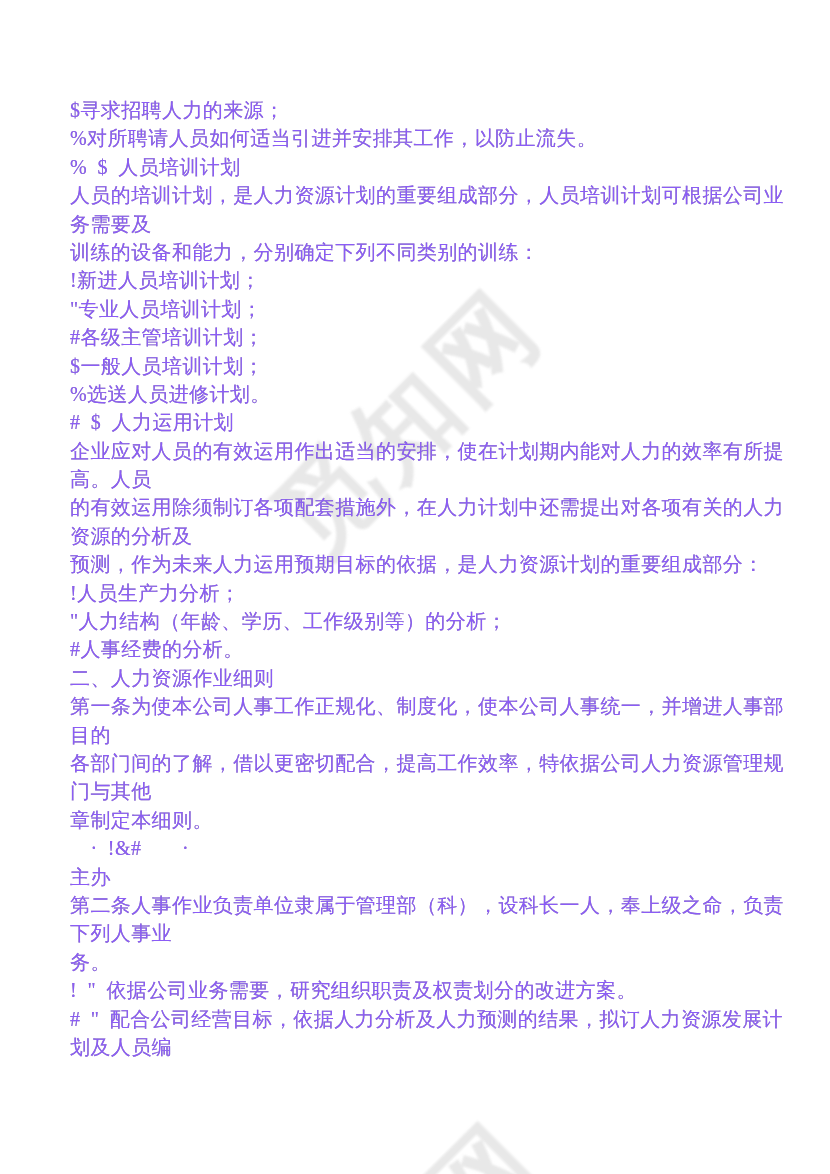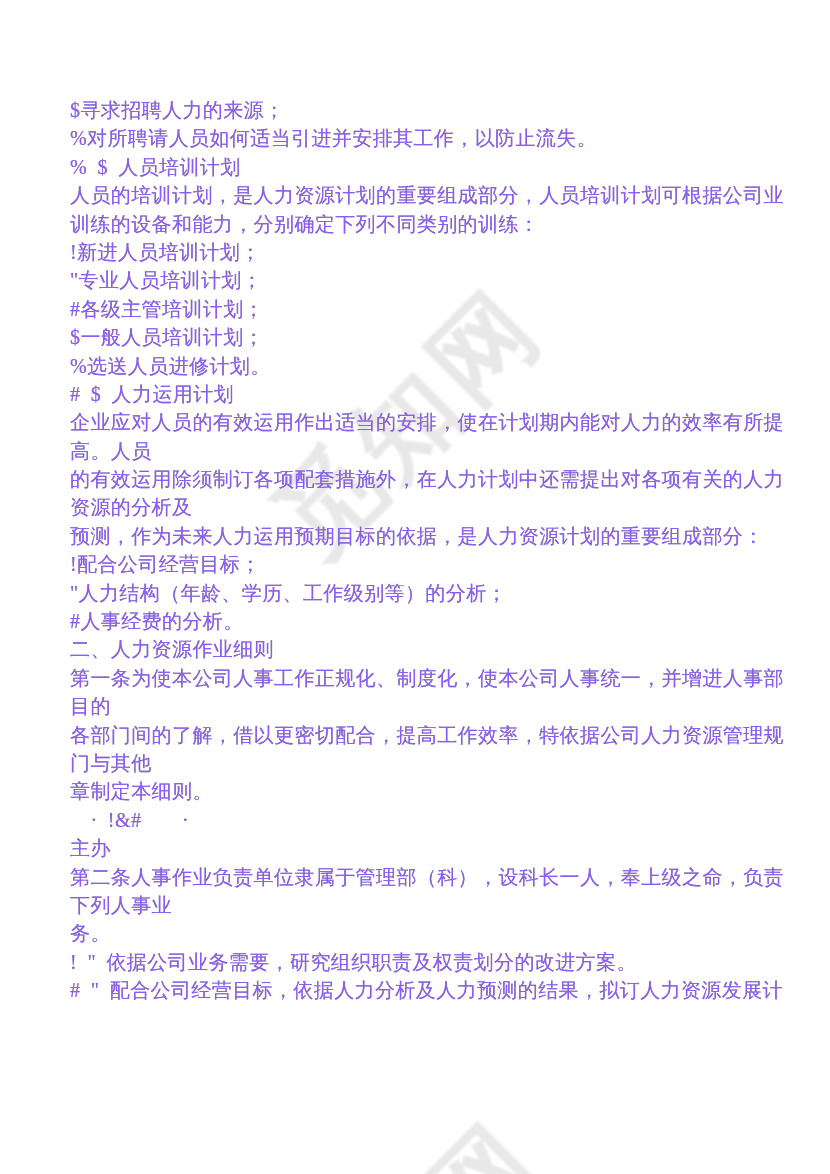--- a/index.html
+++ b/index.html
@@ -58,42 +58,44 @@
 <body>
 
 <div class="page">
   <div class="watermark wm-center">觅知网</div>
   <div class="watermark wm-bottom">觅知网</div>
   <div class="content">
       <div class="line">$寻求招聘人力的来源；</div>
       <div class="line">%对所聘请人员如何适当引进并安排其工作，以防止流失。</div>
       <div class="line">% $ 人员培训计划</div>
       <div class="line">人员的培训计划，是人力资源计划的重要组成部分，人员培训计划可根据公司业</div>
+      <div class="line">务需要及</div>
       <div class="line">训练的设备和能力，分别确定下列不同类别的训练：</div>
       <div class="line">!新进人员培训计划；</div>
       <div class="line">"专业人员培训计划；</div>
       <div class="line">#各级主管培训计划；</div>
       <div class="line">$一般人员培训计划；</div>
       <div class="line">%选送人员进修计划。</div>
       <div class="line"># $ 人力运用计划</div>
       <div class="line">企业应对人员的有效运用作出适当的安排，使在计划期内能对人力的效率有所提</div>
       <div class="line">高。人员</div>
       <div class="line">的有效运用除须制订各项配套措施外，在人力计划中还需提出对各项有关的人力</div>
       <div class="line">资源的分析及</div>
       <div class="line">预测，作为未来人力运用预期目标的依据，是人力资源计划的重要组成部分：</div>
-      <div class="line">!配合公司经营目标；</div>
+      <div class="line">!人员生产力分析；</div>
       <div class="line">"人力结构（年龄、学历、工作级别等）的分析；</div>
       <div class="line">#人事经费的分析。</div>
       <div class="line">二、人力资源作业细则</div>
       <div class="line">第一条为使本公司人事工作正规化、制度化，使本公司人事统一，并增进人事部</div>
       <div class="line">目的</div>
       <div class="line">各部门间的了解，借以更密切配合，提高工作效率，特依据公司人力资源管理规</div>
       <div class="line">门与其他</div>
       <div class="line">章制定本细则。</div>
       <div class="line"> · !&amp;#  ·</div>
       <div class="line">主办</div>
       <div class="line">第二条人事作业负责单位隶属于管理部（科），设科长一人，奉上级之命，负责</div>
       <div class="line">下列人事业</div>
       <div class="line">务。</div>
       <div class="line">! " 依据公司业务需要，研究组织职责及权责划分的改进方案。</div>
       <div class="line"># " 配合公司经营目标，依据人力分析及人力预测的结果，拟订人力资源发展计</div>
+      <div class="line">划及人员编</div>
     </div>
 </div>
 
 </body></html>

